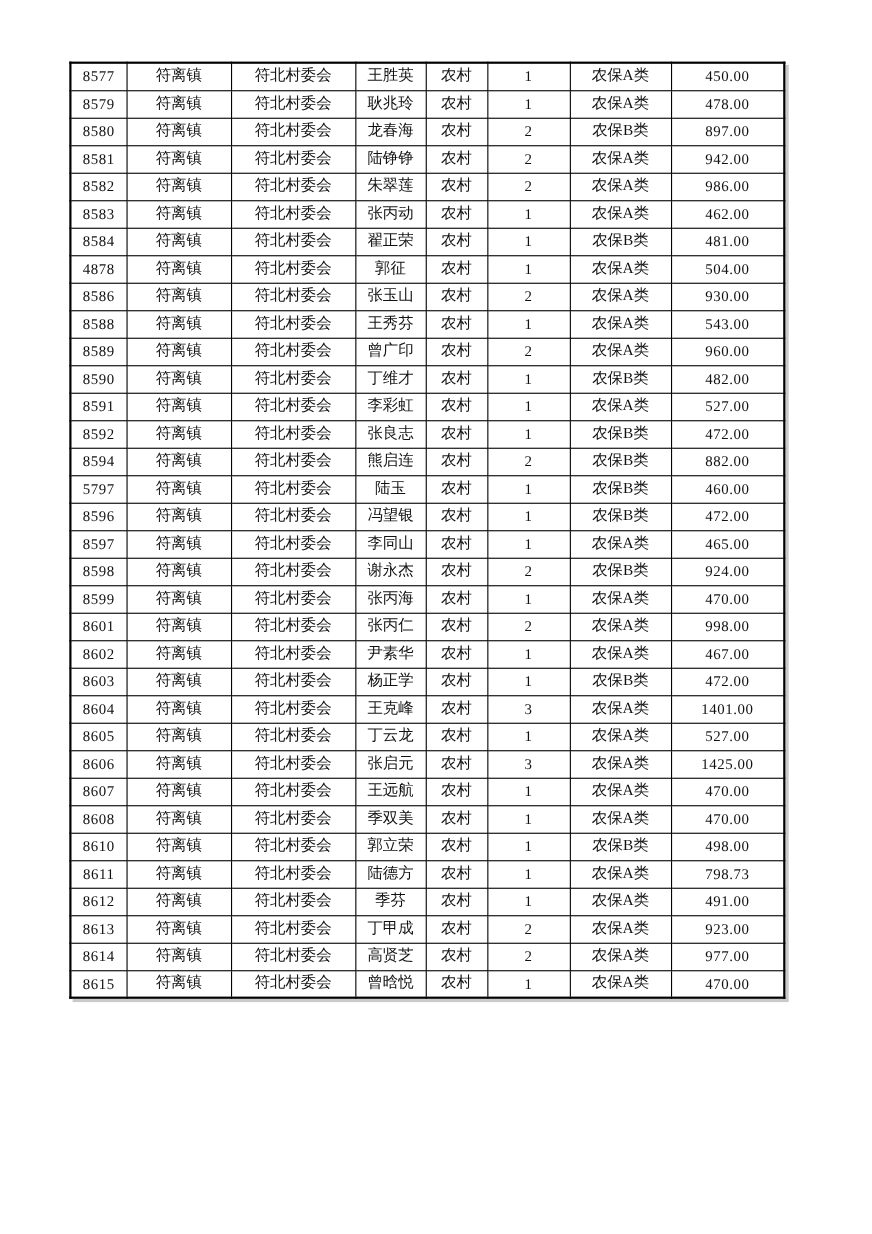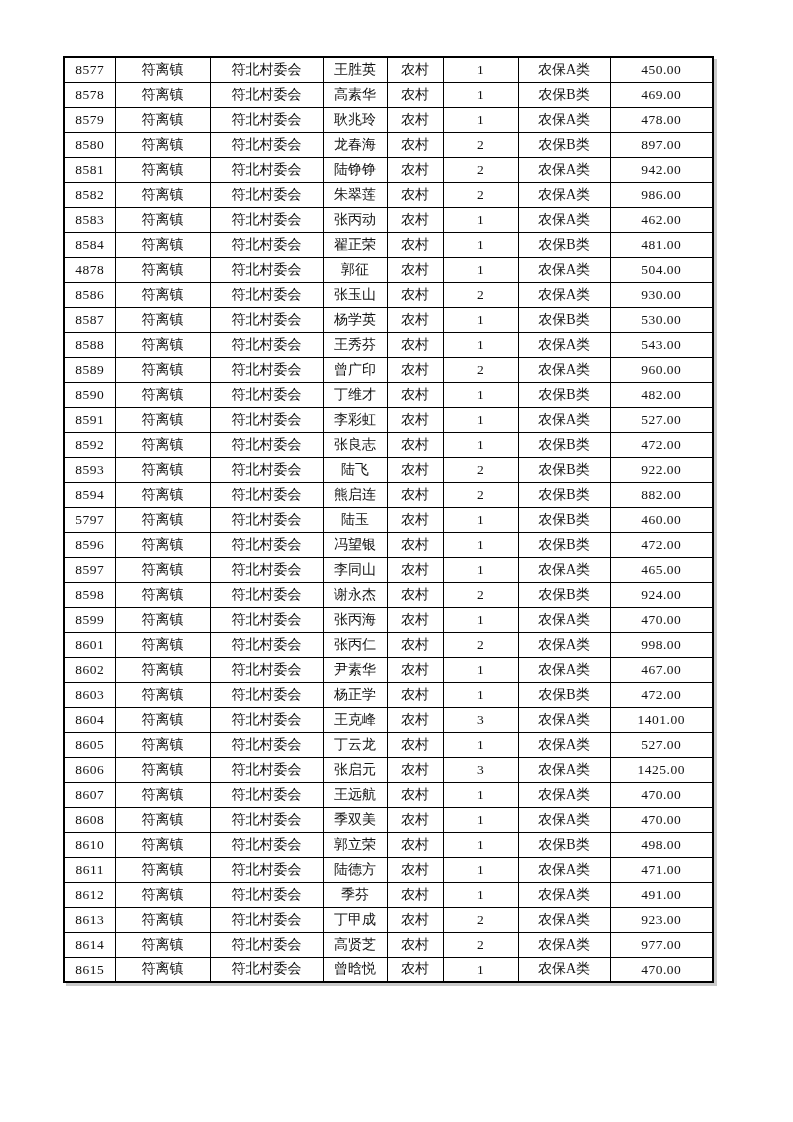--- a/index.html
+++ b/index.html
@@ -69,30 +69,20 @@
           <td class="num">8577</td>
           <td>符离镇</td>
           <td>符北村委会</td>
           <td>王胜英</td>
           <td>农村</td>
           <td class="num">1</td>
           <td>农保A类</td>
           <td class="num">450.00</td>
         </tr>
         <tr>
-          <td class="num">8578</td>
-          <td>符离镇</td>
-          <td>符北村委会</td>
-          <td>高素华</td>
-          <td>农村</td>
-          <td class="num">1</td>
-          <td>农保B类</td>
-          <td class="num">469.00</td>
-        </tr>
-        <tr>
           <td class="num">8579</td>
           <td>符离镇</td>
           <td>符北村委会</td>
           <td>耿兆玲</td>
           <td>农村</td>
           <td class="num">1</td>
           <td>农保A类</td>
           <td class="num">478.00</td>
         </tr>
         <tr>
@@ -159,30 +149,20 @@
           <td class="num">8586</td>
           <td>符离镇</td>
           <td>符北村委会</td>
           <td>张玉山</td>
           <td>农村</td>
           <td class="num">2</td>
           <td>农保A类</td>
           <td class="num">930.00</td>
         </tr>
         <tr>
-          <td class="num">8587</td>
-          <td>符离镇</td>
-          <td>符北村委会</td>
-          <td>杨学英</td>
-          <td>农村</td>
-          <td class="num">1</td>
-          <td>农保B类</td>
-          <td class="num">530.00</td>
-        </tr>
-        <tr>
           <td class="num">8588</td>
           <td>符离镇</td>
           <td>符北村委会</td>
           <td>王秀芬</td>
           <td>农村</td>
           <td class="num">1</td>
           <td>农保A类</td>
           <td class="num">543.00</td>
         </tr>
         <tr>
@@ -219,30 +199,20 @@
           <td class="num">8592</td>
           <td>符离镇</td>
           <td>符北村委会</td>
           <td>张良志</td>
           <td>农村</td>
           <td class="num">1</td>
           <td>农保B类</td>
           <td class="num">472.00</td>
         </tr>
         <tr>
-          <td class="num">8593</td>
-          <td>符离镇</td>
-          <td>符北村委会</td>
-          <td>陆飞</td>
-          <td>农村</td>
-          <td class="num">2</td>
-          <td>农保B类</td>
-          <td class="num">922.00</td>
-        </tr>
-        <tr>
           <td class="num">8594</td>
           <td>符离镇</td>
           <td>符北村委会</td>
           <td>熊启连</td>
           <td>农村</td>
           <td class="num">2</td>
           <td>农保B类</td>
           <td class="num">882.00</td>
         </tr>
         <tr>
@@ -386,21 +356,21 @@
           <td class="num">498.00</td>
         </tr>
         <tr>
           <td class="num">8611</td>
           <td>符离镇</td>
           <td>符北村委会</td>
           <td>陆德方</td>
           <td>农村</td>
           <td class="num">1</td>
           <td>农保A类</td>
-          <td class="num">471.00</td>
+          <td class="num">798.73</td>
         </tr>
         <tr>
           <td class="num">8612</td>
           <td>符离镇</td>
           <td>符北村委会</td>
           <td>季芬</td>
           <td>农村</td>
           <td class="num">1</td>
           <td>农保A类</td>
           <td class="num">491.00</td>

